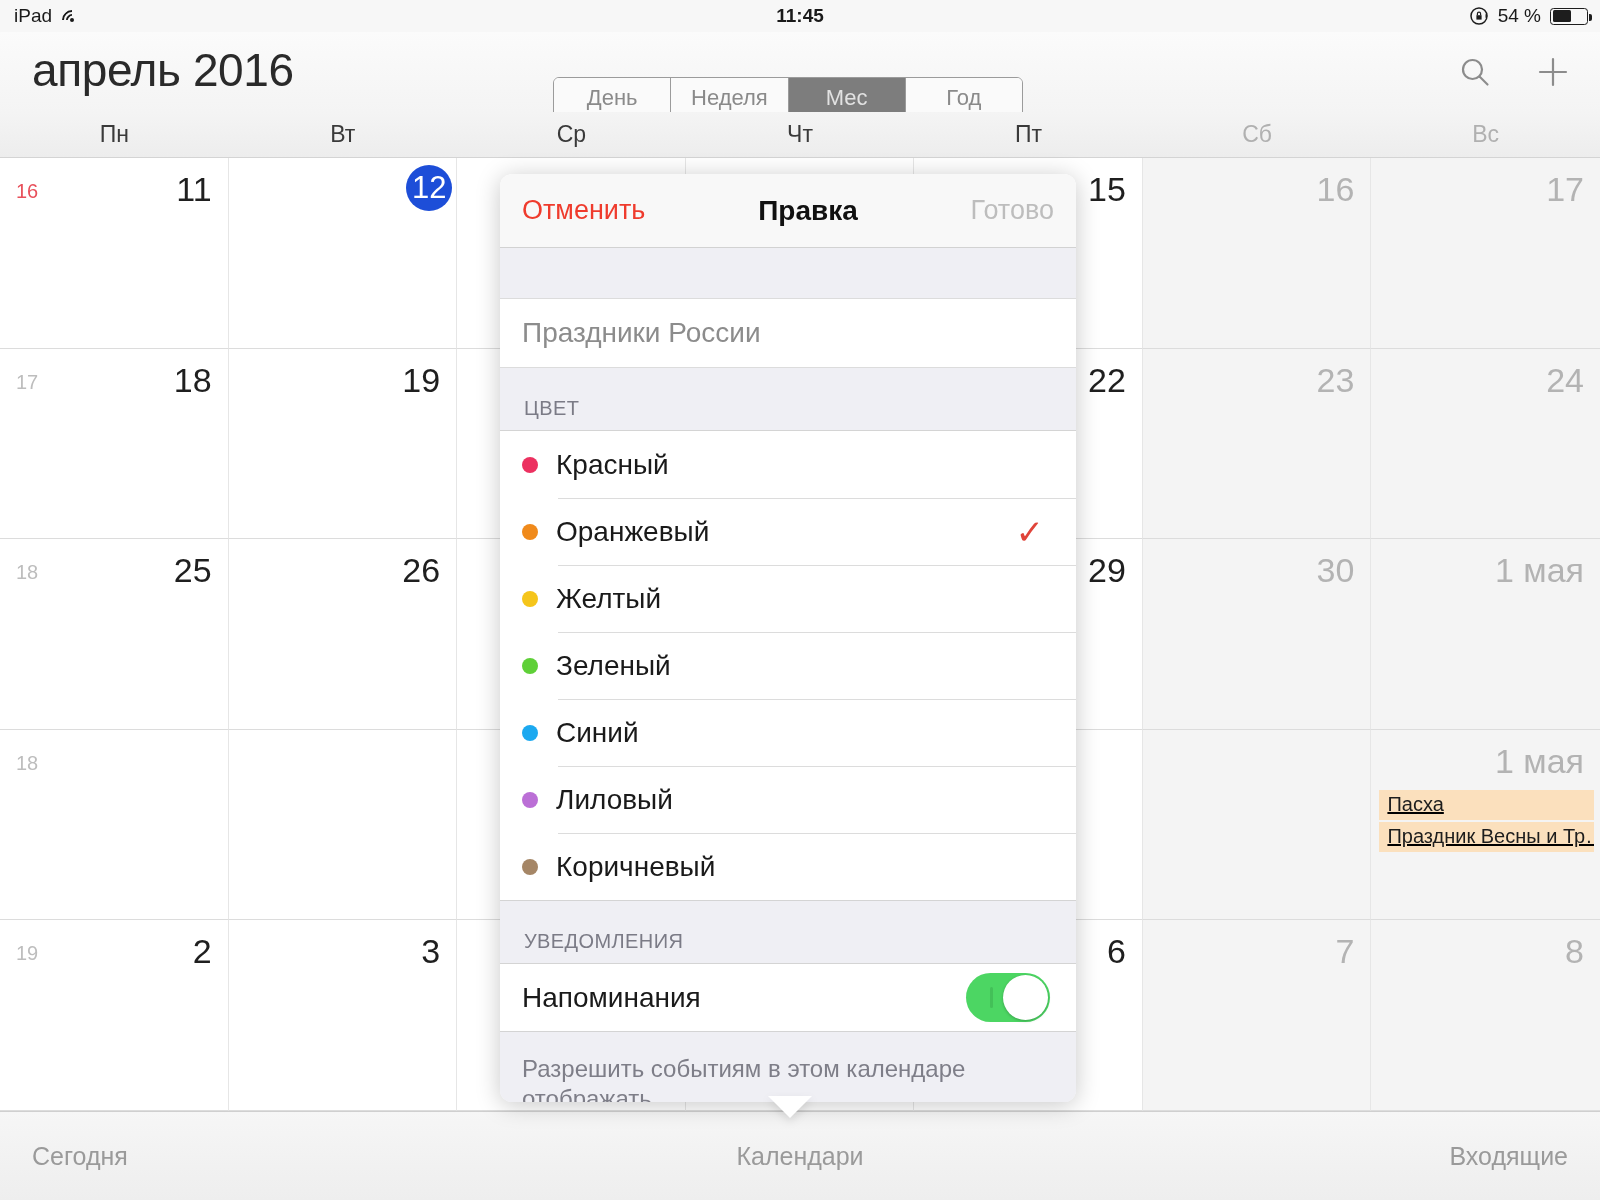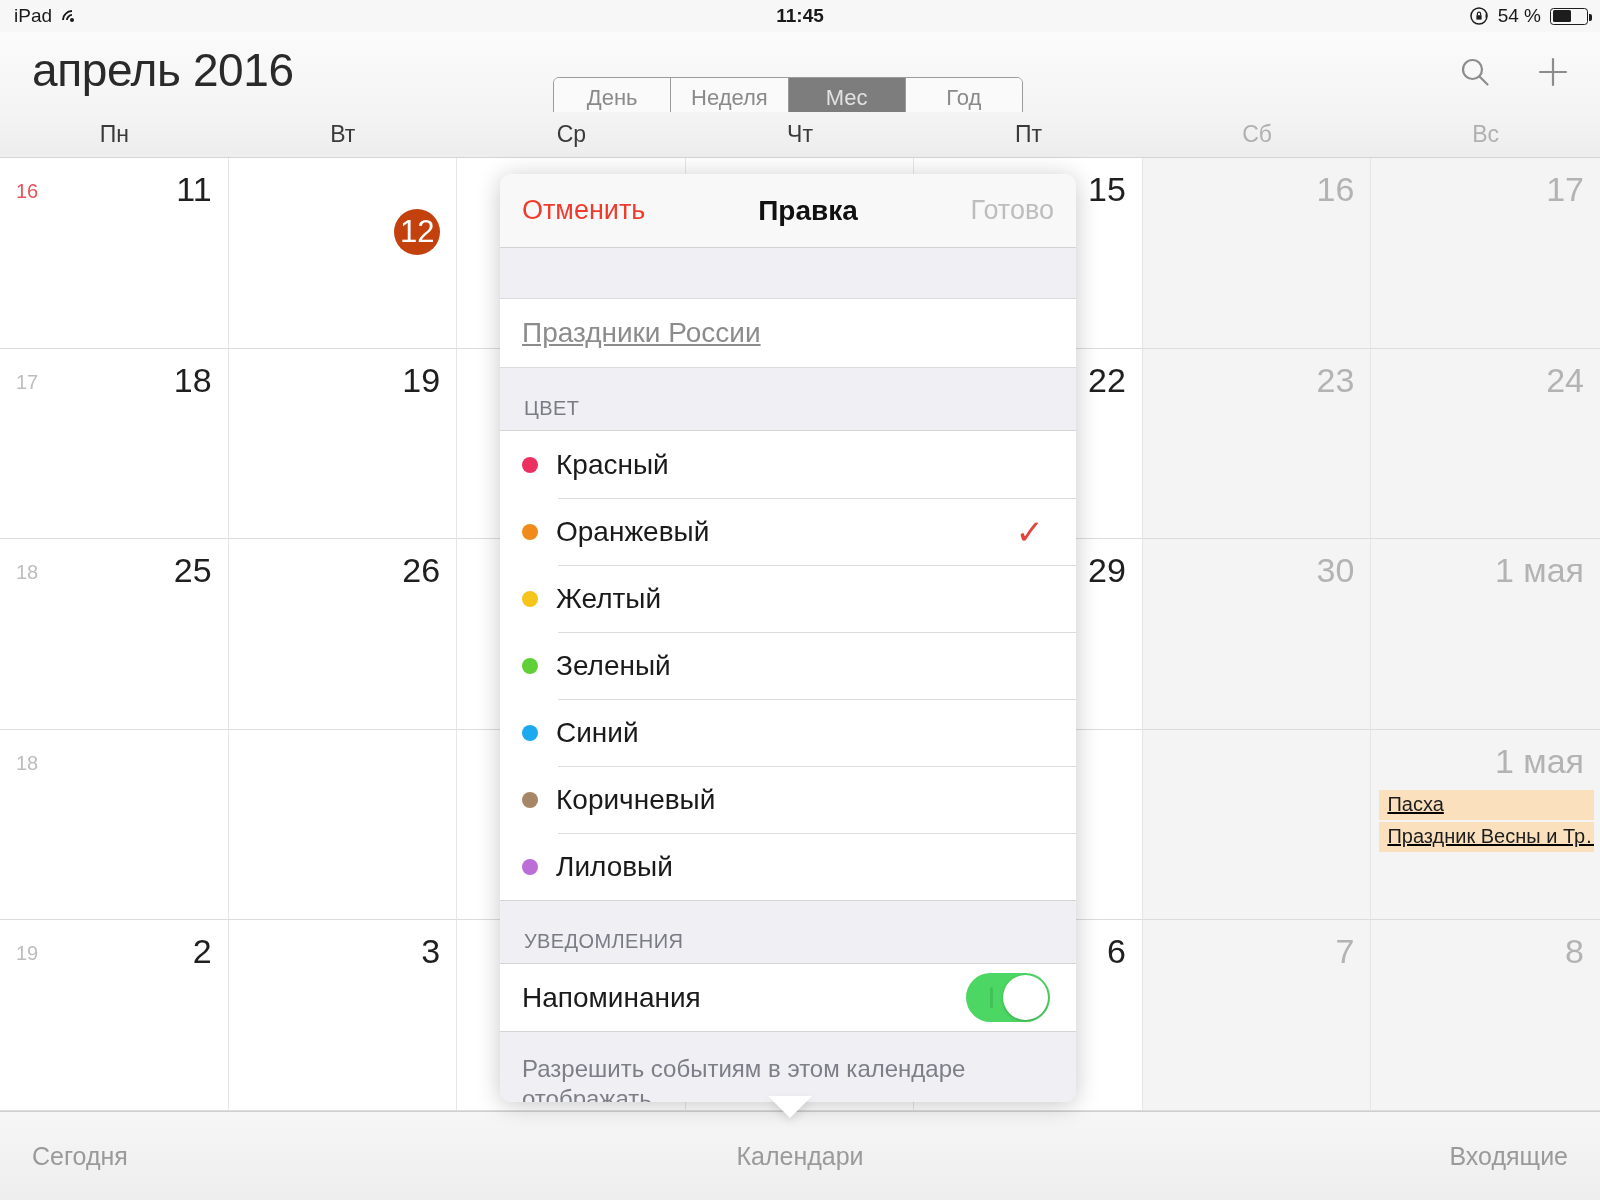--- a/index.html
+++ b/index.html
@@ -82,24 +82,23 @@
   .cell:nth-child(7n){ border-right:none; }
   .daynum{
     position:absolute; top:12px; right:16px; font-size:34px; font-weight:400; color:#1f1f1f;
   }
   .daynum.dim{ color:#b3b3b3; }
   .weeknum{
     position:absolute; top:22px; left:16px; font-size:20px; color:#bdbdbd;
   }
   .weeknum.red{ color:#e8505b; }
   .today-circle{
-    position:absolute; top:7px; right:16px; width:46px; height:46px; border-radius:50%;
-    background:#c2410c; color:#ffffff; display:flex; align-items:center; justify-content:center;
+    position:absolute; top:7px; right:4px; width:46px; height:46px; border-radius:50%;
+    background:#1d4ed8; color:#ffffff; display:flex; align-items:center; justify-content:center;
     font-size:31px;
-    margin-top:44px;
   }
   .events{ position:absolute; left:8px; right:6px; top:60px;text-decoration:underline; }
   .ev{
     font-size:20px; color:#1d1d1d; background:#fbe0bd;
     padding:3px 6px 4px 8px; margin-bottom:2px; white-space:nowrap; overflow:hidden;
   }
 
   
   .toolbar{
     position:absolute; bottom:0; left:0; width:1600px; height:89px;
@@ -130,21 +129,21 @@
     display:flex; align-items:center; justify-content:space-between; padding:0 22px;text-align:right;
   }
   .pop-cancel{ font-size:27px; color:#ef3b2d; }
   .pop-title{ font-size:28px; font-weight:bold; color:#111; }
   .pop-done{ font-size:27px; color:#bdbdbd; }
   .pop-body{ height:854px; background:#efeff4; overflow:hidden; }
   .spacer{ height:50px; background:#efeff4; }
   .field{
     height:70px; background:#ffffff; border-top:1px solid #dcdcdc; border-bottom:1px solid #dcdcdc;
     display:flex; align-items:center; padding-left:22px;
-    font-size:28px; color:#8c8c8c;text-decoration:underline;
+    font-size:28px; color:#8c8c8c;
   }
   .sect-hdr{
     height:62px; display:flex; align-items:flex-end; padding:0 0 10px 24px;
     font-size:20px; color:#7b7b86; letter-spacing:0.4px; background:#efeff4;
   }
   .list{ background:#f0abfc; border-top:1px solid #d4d4d4; border-bottom:1px solid #d4d4d4; }
   .row{
     height:67px; display:flex; align-items:center; padding-left:22px; position:relative;
     background:#ffffff;
   }
@@ -369,26 +368,26 @@
           </div>
           <div class="row">
             <span class="dot" style="background: rgb(95, 208, 56);"></span>
             <span class="row-label">Зеленый</span>
           </div>
           <div class="row">
             <span class="dot" style="background: rgb(28, 169, 240);"></span>
             <span class="row-label">Синий</span>
           </div>
           <div class="row">
+            <span class="dot" style="background: rgb(187, 111, 214);"></span>
+            <span class="row-label">Лиловый</span>
+          </div>
+          <div class="row">
             <span class="dot" style="background: rgb(165, 134, 102);"></span>
             <span class="row-label">Коричневый</span>
-          </div>
-          <div class="row">
-            <span class="dot" style="background: rgb(187, 111, 214);"></span>
-            <span class="row-label">Лиловый</span>
           </div>
         </div>
 
       <div class="sect-hdr">УВЕДОМЛЕНИЯ</div>
 
       <div class="list">
         <div class="row">
           <span class="row-label">Напоминания</span>
           <span class="toggle">
             <span class="bar"></span>

